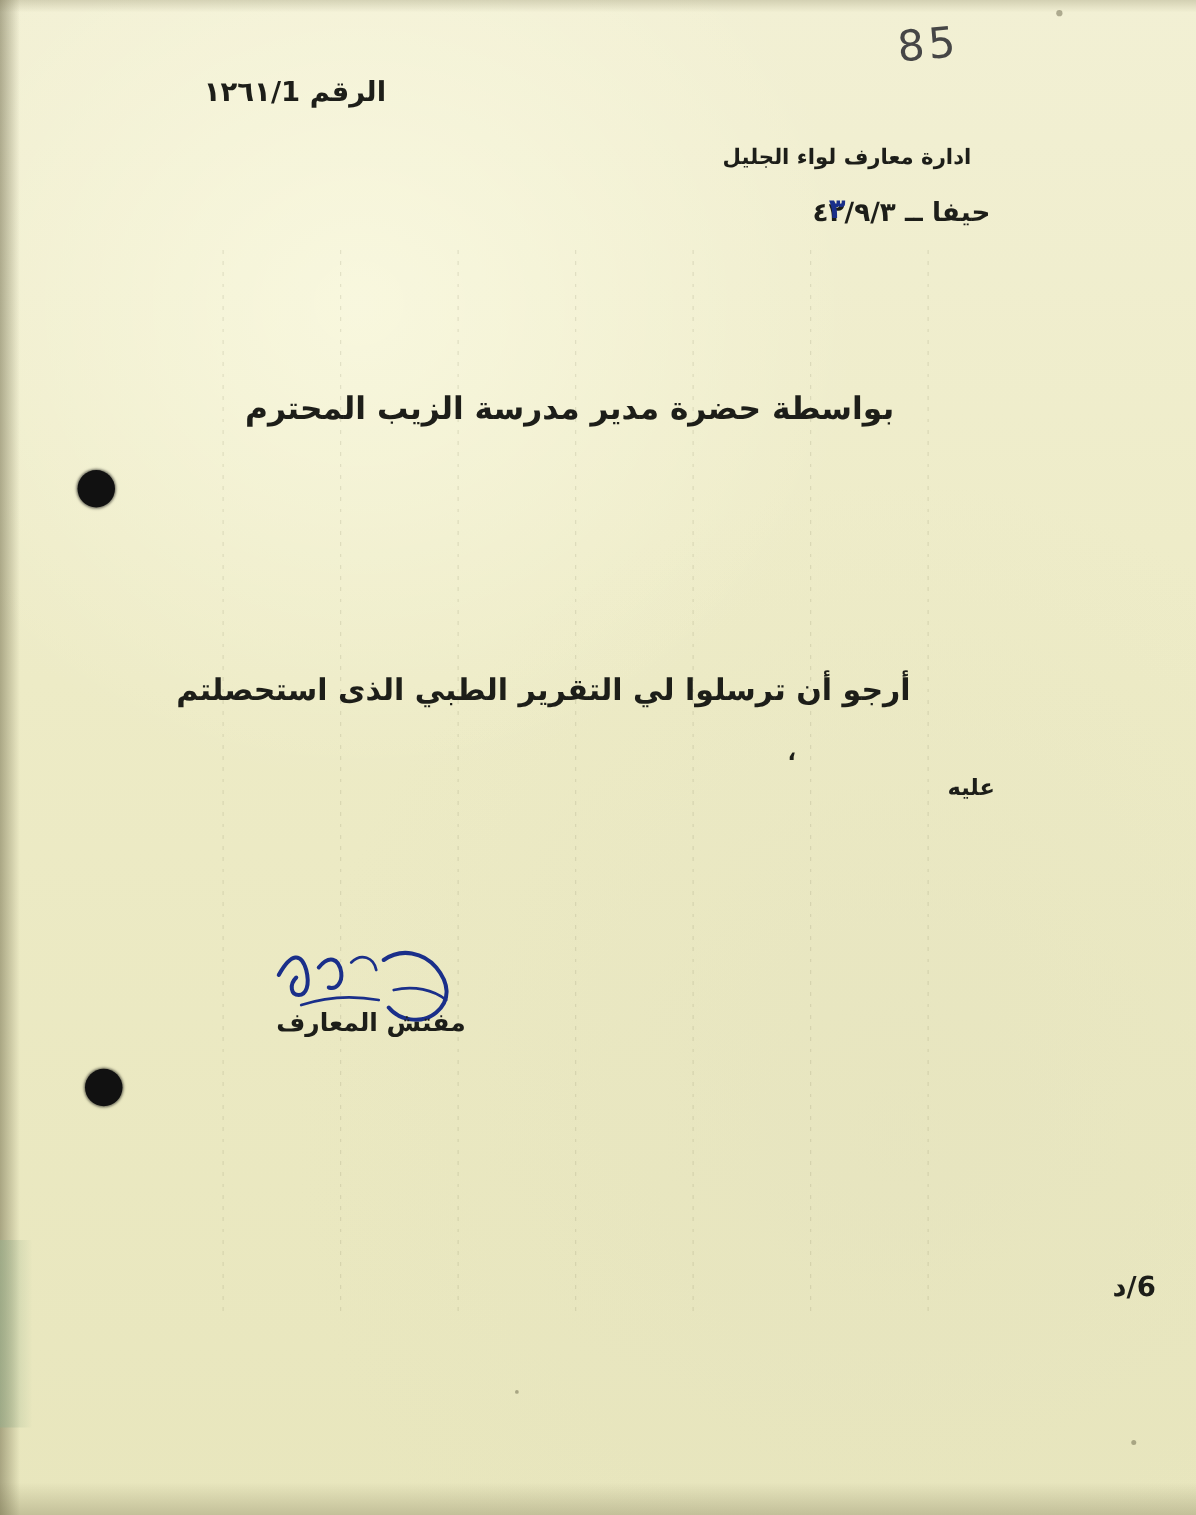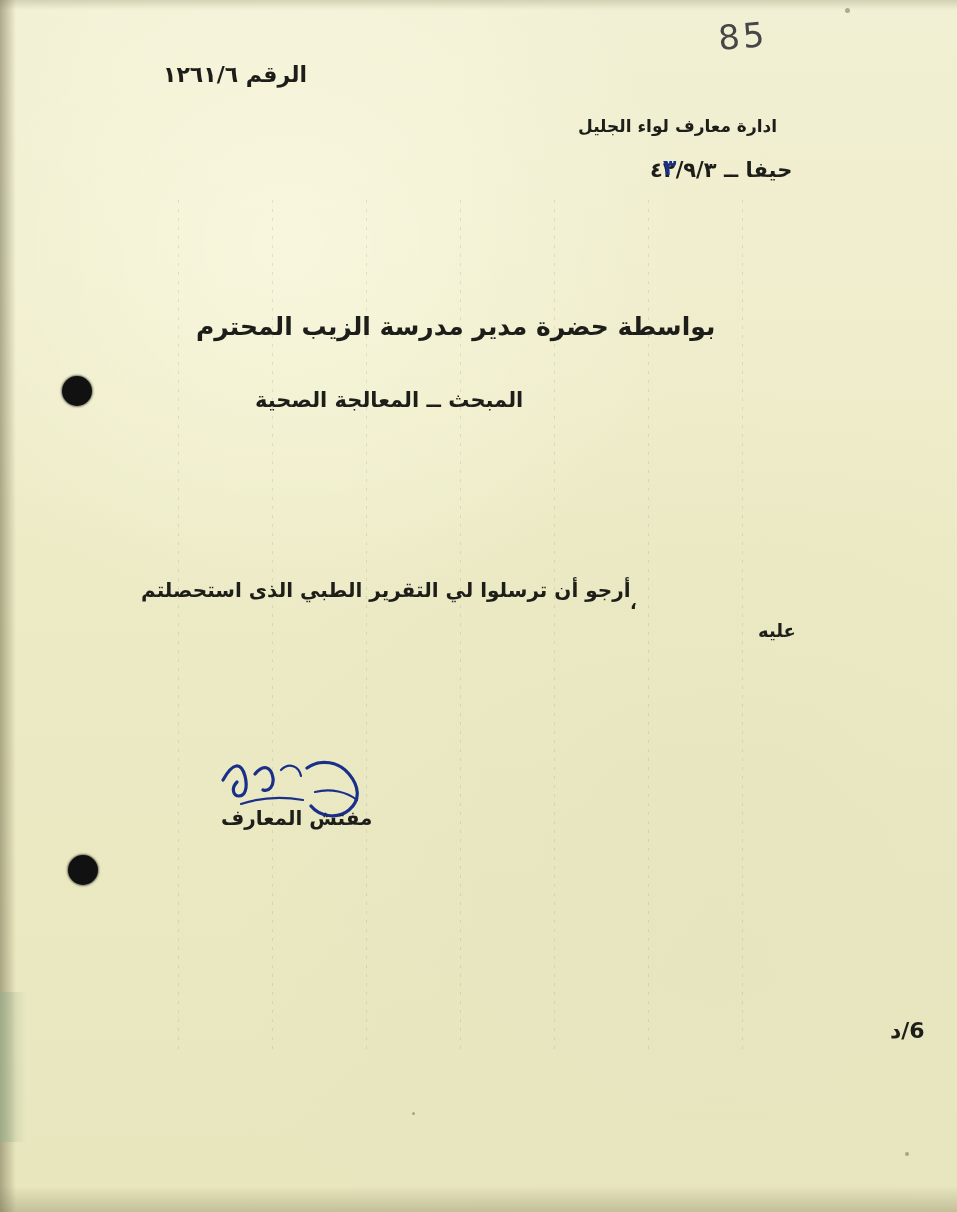--- a/index.html
+++ b/index.html
@@ -117,23 +117,22 @@
     font-weight: 700;
   }
   .body-line.sm {
     font-size: 25px;
   }
   .subject {
     font-size: 21px;
     font-weight: 700;
   }
   .para {
-    font-size: 20px;
-    font-weight: 700;
-    margin-top: 40px;
+    font-size: 24px;
+    font-weight: 700;
   }
   .small-word {
     font-size: 18px;
     font-weight: 700;
   }
   .footer-code {
     font-size: 22px;
     font-weight: 700;
   }
   .sig-title {
@@ -189,32 +188,31 @@
     <div class="guide" style="left:742px;"></div>
   </div>
 
   <div class="edge-left"></div>
   <div class="edge-top"></div>
   <div class="edge-bottom"></div>
   <div class="corner-green"></div>
 
   <div class="t serial" style="left:718px; top:16px;">85</div>
 
-  <div class="t hdr-num" style="left:163px; top:62px;">الرقم ١٢٦١/٦</div>
+  <div class="t hdr-num" style="left:163px; top:62px;">الرقم ١٢٦١/1</div>
 
   <div class="t dept" style="left:578px; top:116px;">ادارة معارف لواء الجليل</div>
 
   <div class="t city" style="left:604px; top:158px;">حيفا ــ ٤٢/٩/٣</div>
 
   <div class="date-fix" style="left:663px; top:155px;">٣</div>
 
 
   <div class="t body-line sm" style="left:196px; top:312px;">بواسطة حضرة مدير مدرسة الزيب المحترم</div>
 
-  <div class="t subject" style="left:255px; top:388px;">المبحث ــ المعالجة الصحية</div>
 
 
   <div class="t para" style="left:141px; top:538px;">أرجو أن ترسلوا لي التقرير الطبي الذى استحصلتم</div>
 
   <div class="t small-word" style="left:758px; top:620px;">عليه</div>
 
   <div class="t small-word" style="left:630px; top:592px;">،</div>
 
   <div class="signature">
     <svg viewBox="0 0 180 80" width="180" height="80" aria-hidden="true">

